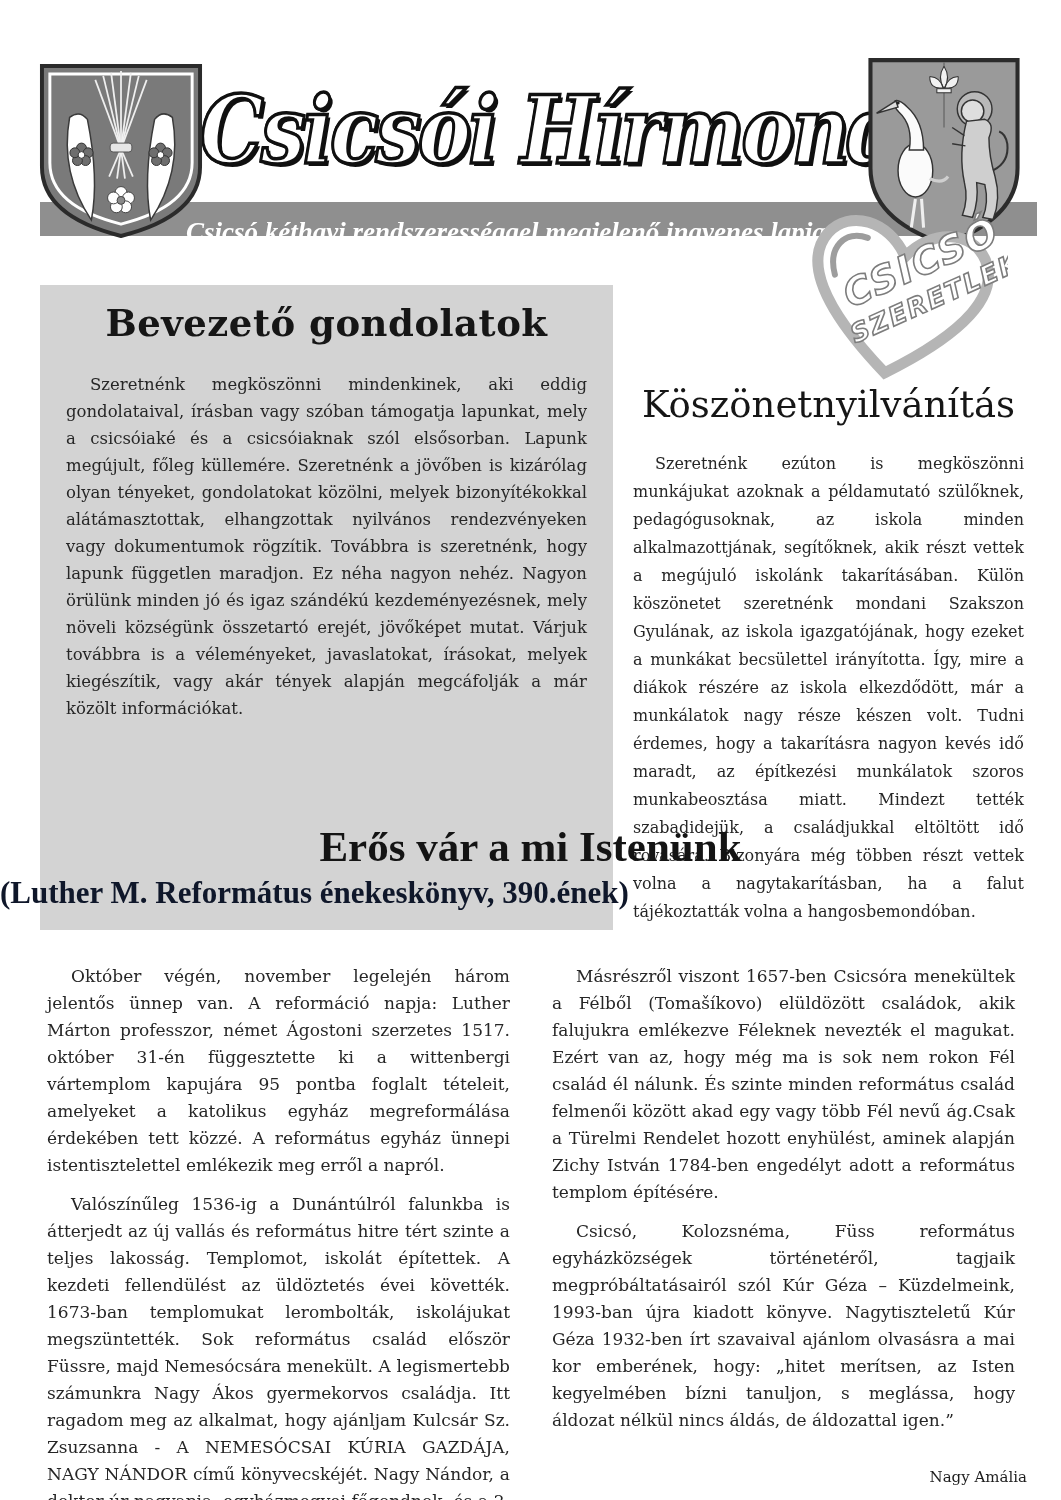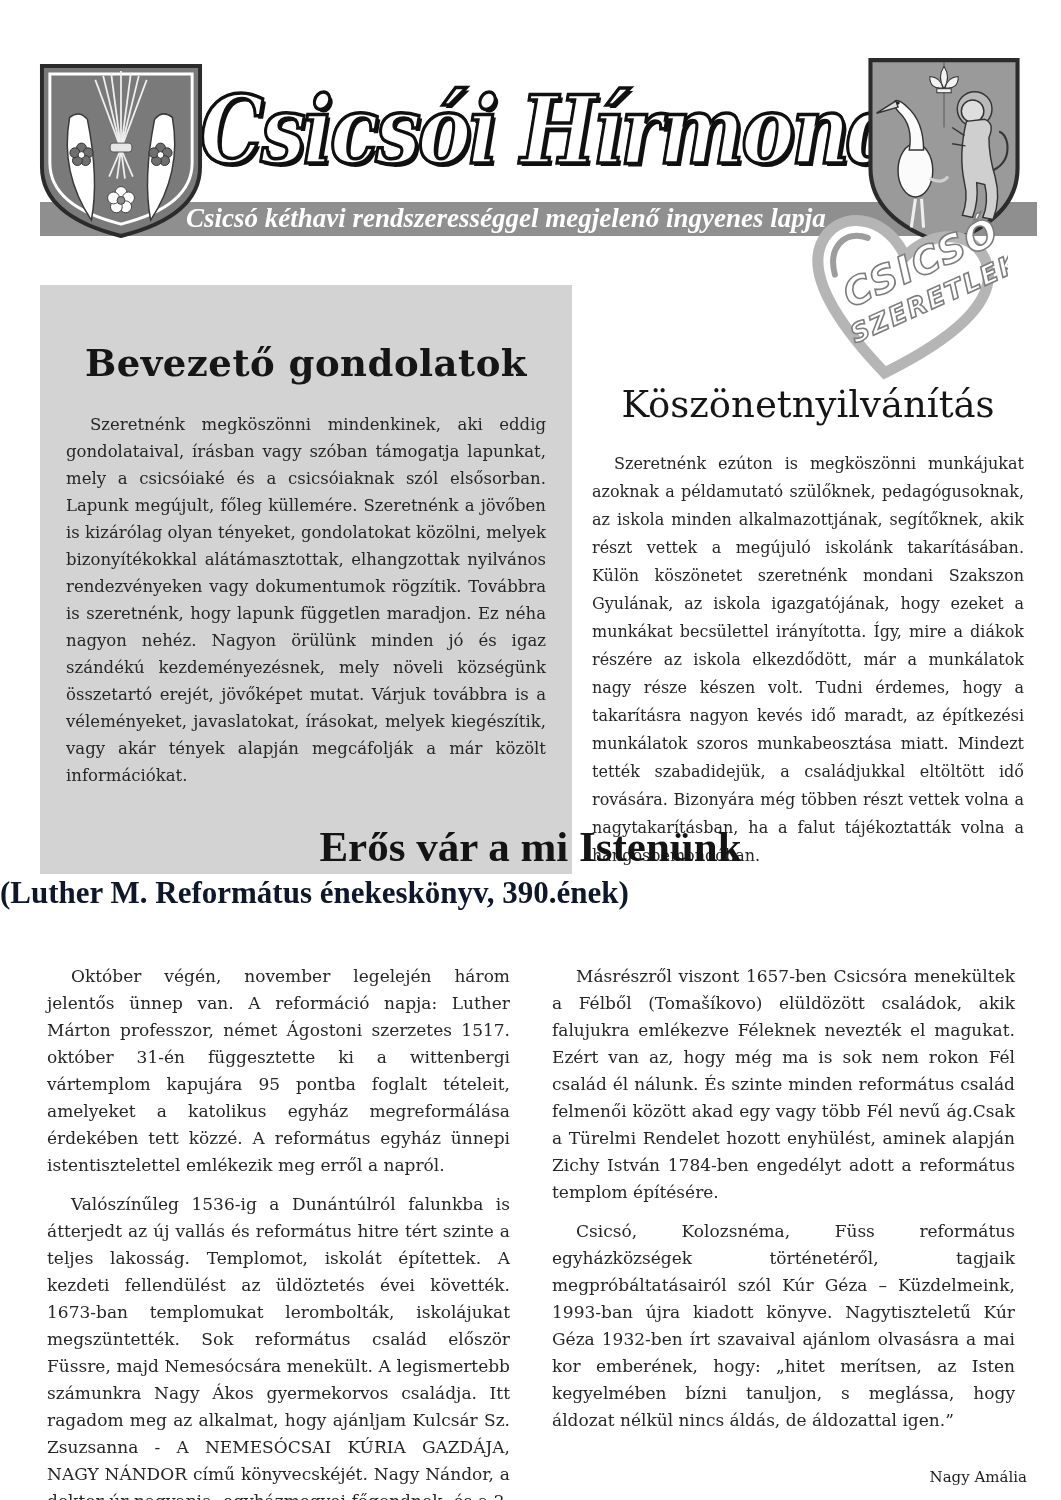--- a/index.html
+++ b/index.html
@@ -9,21 +9,21 @@
   }
 
   
   .crest-left  { position:absolute; left:38px;  top:62px;  width:166px; height:178px; z-index:3; }
   .crest-right { position:absolute; left:866px; top:56px;  width:156px; height:192px; z-index:3; }
   .tagline-bar {
     position:absolute; left:40px; top:202px; width:997px; height:34px;
     background:#8f8f8f; z-index:1;
   }
   .tagline-text {
-    position:absolute; left:186px; top:203px; z-index:2;
+    position:absolute; left:186px; top:217px; z-index:2;
     font-family:"Liberation Serif", serif; font-style:italic; font-weight:bold;
     font-size:27px; color:#ffffff; white-space:nowrap;
   }
   .masthead-title {
     position:absolute; left:200px; top:58px; width:665px; height:145px; z-index:2;
     text-align:center; white-space:nowrap;
     font-family:"DejaVu Serif", serif; font-style:italic; font-weight:700;
     font-size:80px; line-height:145px; letter-spacing:-3px; color:#ffffff;
     -webkit-text-stroke:3px #101010;
     text-shadow: 3px 3px 0 #101010, -1px -1px 0 #101010, 1px -1px 0 #101010,
@@ -34,22 +34,22 @@
     position:absolute; left:578px; top:74px; z-index:5;
     font-family:"DejaVu Serif", serif; font-weight:bold; font-size:25px; color:#101010;
     white-space:nowrap;
   }
   .issue-date .sep { display:inline-block; width:26px; }
   .heart-logo { position:absolute; left:788px; top:202px; width:220px; height:190px; z-index:4; }
 
   
   .top-section { position:absolute; left:40px; top:285px; width:988px; display:flex; gap:16px; }
   .intro-box {
-    width:532px; box-sizing:border-box; background:#d3d3d3;
-    padding:56px 26px 30px 26px;
+    width:573px; box-sizing:border-box; background:#d3d3d3;
+    padding:16px 26px 30px 26px;
   }
   .intro-box h2 {
     margin:0 0 26px 0; text-align:center; font-size:37px; letter-spacing:0.5px;
     font-weight:bold; color:#161616;
   }
   .intro-box p { margin:0; font-size:16.5px; line-height:27px; text-align:justify; text-indent:24px; color:#262626; }
   .thanks-col { flex:1; box-sizing:border-box; padding-top:98px; }
   .thanks-col h2 { margin:0 0 24px 0; text-align:center; font-size:37px; font-weight:normal; color:#161616; }
   .thanks-col p { margin:4px; font-size:16px; line-height:28px; text-align:justify; text-indent:22px; color:#262626; }
 

